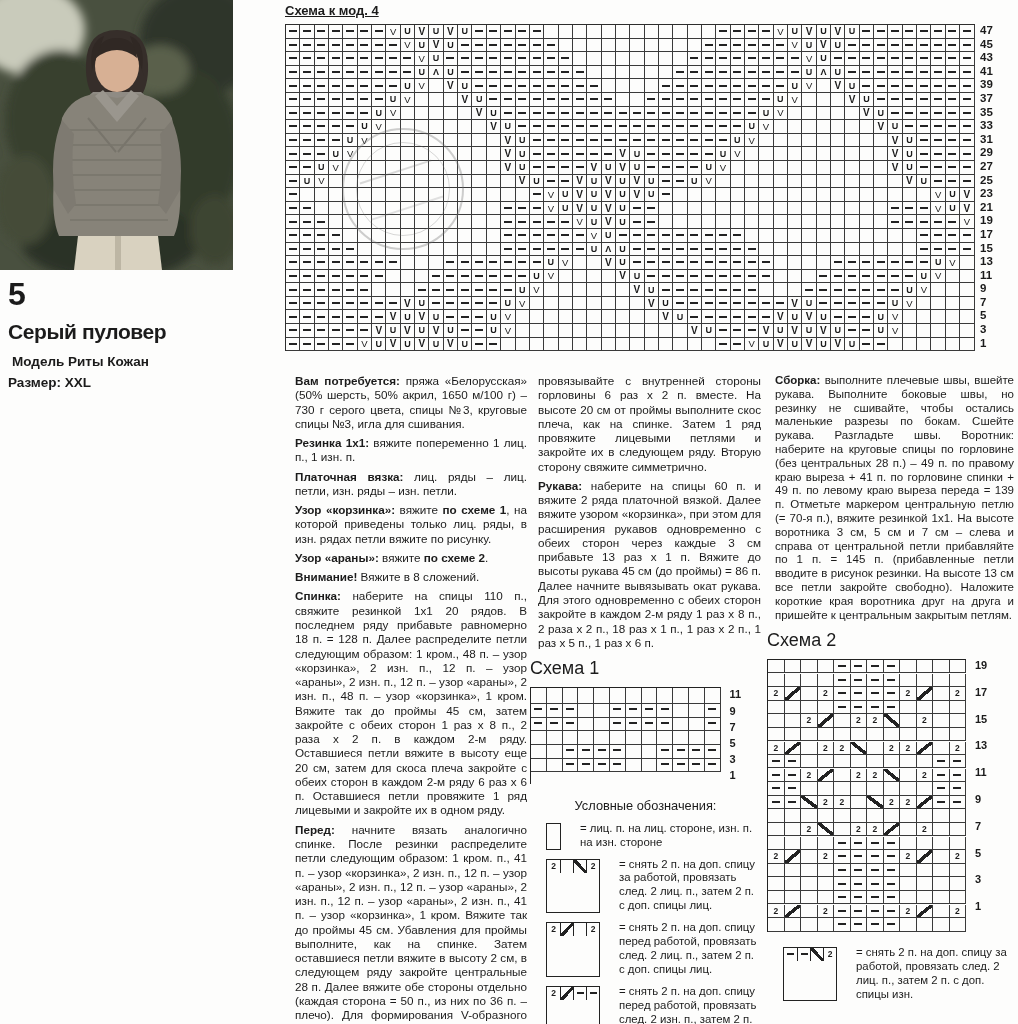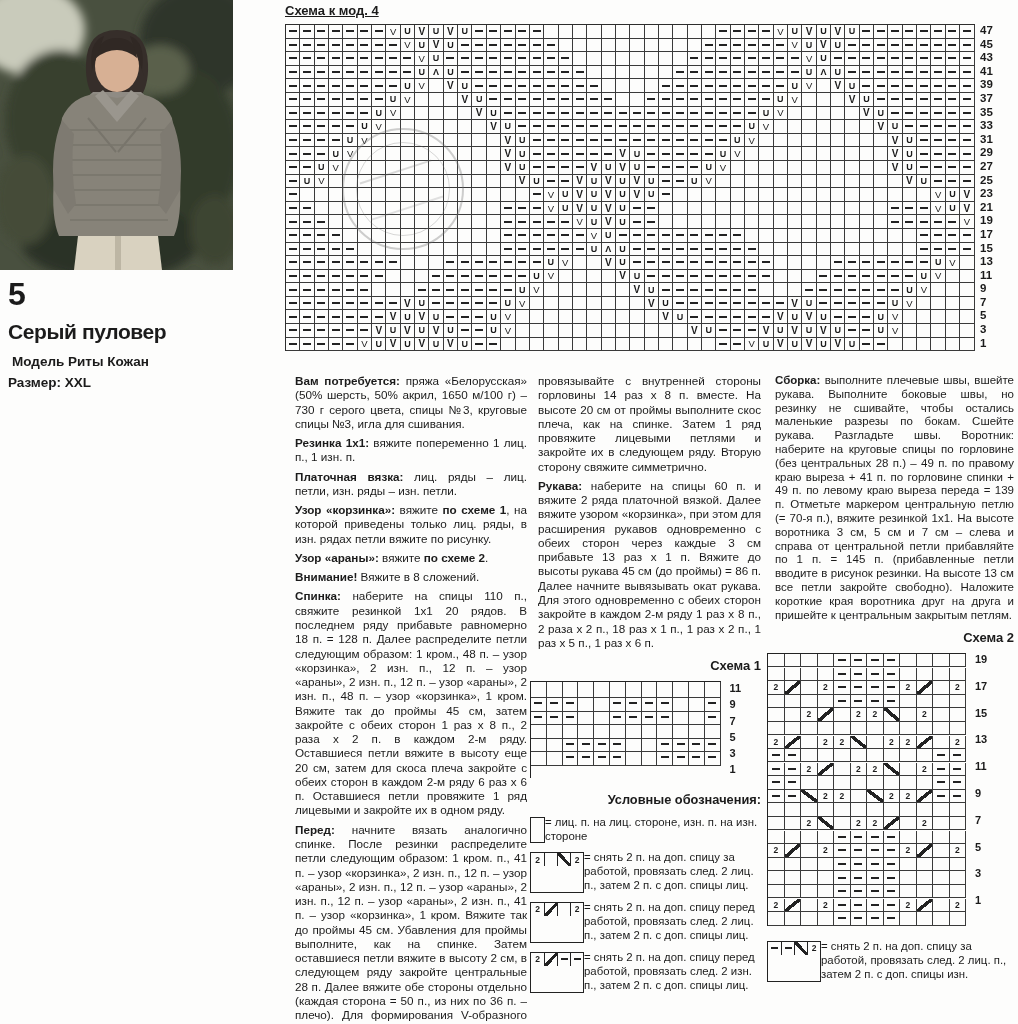--- a/index.html
+++ b/index.html
@@ -36,31 +36,31 @@
   #stamp .scrib{position:absolute;left:20px;top:40px;width:75px;height:36px;
          border-top:2px solid rgba(110,110,110,.25);border-bottom:2px solid rgba(110,110,110,.2);
          transform:rotate(-18deg);}
   
   .col{font-size:11.7px;line-height:1.22;text-align:justify;}
   #col1{left:287px;top:374px;width:240px;}
   #col2{left:530px;top:374px;width:231px;}
   #col3{left:767px;top:374px;width:247px;font-size:11.5px;line-height:1.2;}
   .col p{margin:0 0 5px 8px;}
   
-  .schema-title{font-size:13px;font-weight:bold;margin:8px 0 7px 0;text-align:right;}
+  .schema-title{font-size:18px;font-weight:normal;margin:8px 0 7px 0;text-align:left;}
   .sgrid{border-left:1.5px solid #222;border-top:1.5px solid #222;display:inline-block;vertical-align:top;}
   .s1c{width:15.8px;height:16.2px;font-size:9px;}
   .s2c{width:16.5px;height:13.4px;font-size:8.5px;font-weight:700;}
   .slab{font-size:11px;font-weight:bold;margin-left:9px;display:flex;align-items:center;}
   .chartline{display:flex;align-items:stretch;}
   .dgf{background:linear-gradient(to bottom right,transparent 42%,#222 42%,#222 60%,transparent 60%);}
   .dgr{background:linear-gradient(to top right,transparent 42%,#222 42%,#222 60%,transparent 60%);}
   
-  #legend-title{font-size:12.8px;font-weight:bold;margin:14px 0 8px 0;text-align:right;}
-  .leg-item{display:flex;gap:0;margin-bottom:8px;text-align:left;}
+  #legend-title{font-size:12.8px;font-weight:normal;margin:14px 0 8px 0;text-align:center;}
+  .leg-item{display:flex;gap:19px;margin-bottom:8px;text-align:left;margin-left:16px;}
   .leg-sym{flex:0 0 auto;margin-top:1px;display:inline-flex;border:1.5px solid #222;}
   .leg-cell{width:13px;height:13px;box-sizing:border-box;border-left:1px solid #222;
             display:flex;align-items:center;justify-content:center;font-size:8.5px;font-weight:700;}
   .leg-cell:first-child{border-left:0;}
   .leg-txt{font-size:11.4px;line-height:1.22;}
 </style>
 </head>
 <body>
 
 <div id="photo" class="abs">
@@ -2434,21 +2434,21 @@
     <p><b>Платочная вязка: </b>лиц. ряды – лиц. петли, изн. ряды – изн. петли.</p>
     <p><b>Узор «корзинка»: </b>вяжите <b>по схеме 1</b>, на которой приведены только лиц. ряды, в изн. рядах петли вяжите по рисунку.</p>
     <p><b>Узор «араны»: </b>вяжите <b>по схеме 2</b>.</p>
     <p><b>Внимание! </b>Вяжите в 8 сложений.</p>
     <p><b>Спинка: </b>наберите на спицы 110 п., свяжите резинкой 1х1 20 рядов. В последнем ряду прибавьте равномерно 18 п. = 128 п. Далее распределите петли следующим образом: 1 кром., 48 п. – узор «корзинка», 2 изн. п., 12 п. – узор «араны», 2 изн. п., 12 п. – узор «араны», 2 изн. п., 48 п. – узор «корзинка», 1 кром. Вяжите так до проймы 45 см, затем закройте с обеих сторон 1 раз х 8 п., 2 раза х 2 п. в каждом 2-м ряду. Оставшиеся петли вяжите в высоту еще 20 см, затем для скоса плеча закройте с обеих сторон в каждом 2-м ряду 6 раз х 6 п. Оставшиеся петли провяжите 1 ряд лицевыми и закройте их в одном ряду.</p>
     <p><b>Перед: </b>начните вязать аналогично спинке. После резинки распределите петли следующим образом: 1 кром. п., 41 п. – узор «корзинка», 2 изн. п., 12 п. – узор «араны», 2 изн. п., 12 п. – узор «араны», 2 изн. п., 12 п. – узор «араны», 2 изн. п., 41 п. – узор «корзинка», 1 кром. Вяжите так до проймы 45 см. Убавления для проймы выполните, как на спинке. Затем оставшиеся петли вяжите в высоту 2 см, в следующем ряду закройте центральные 28 п. Далее вяжите обе стороны отдельно (каждая сторона = 50 п., из них по 36 п. – плечо). Для формирования V-образного выреза через каждые 1,5 см</p>
   </div>
 
 <div id="col2" class="col abs">
   <div id="col2-paras">
-      <p>провязывайте с внутренней стороны горловины 14 раз х 8 п. вместе. На высоте 20 см от проймы выполните скос плеча, как на спинке. Затем 1 ряд провяжите лицевыми петлями и закройте их в следующем ряду. Вторую сторону свяжите симметрично.</p>
+      <p>провязывайте с внутренней стороны горловины 6 раз х 2 п. вместе. На высоте 20 см от проймы выполните скос плеча, как на спинке. Затем 1 ряд провяжите лицевыми петлями и закройте их в следующем ряду. Вторую сторону свяжите симметрично.</p>
       <p><b>Рукава: </b>наберите на спицы 60 п. и вяжите 2 ряда платочной вязкой. Далее вяжите узором «корзинка», при этом для расширения рукавов одновременно с обеих сторон через каждые 3 см прибавьте 13 раз х 1 п. Вяжите до высоты рукава 45 см (до проймы) = 86 п. Далее начните вывязывать окат рукава. Для этого одновременно с обеих сторон закройте в каждом 2-м ряду 1 раз х 8 п., 2 раза х 2 п., 18 раз х 1 п., 1 раз х 2 п., 1 раз х 5 п., 1 раз х 6 п.</p>
     </div>
   <div class="schema-title">Схема 1</div>
   <div class="chartline">
     <div id="schema1-grid" class="sgrid">
         <div class="mrow">
           <div class="cell s1c"></div>
           <div class="cell s1c"></div>
           <div class="cell s1c"></div>
           <div class="cell s1c"></div>

